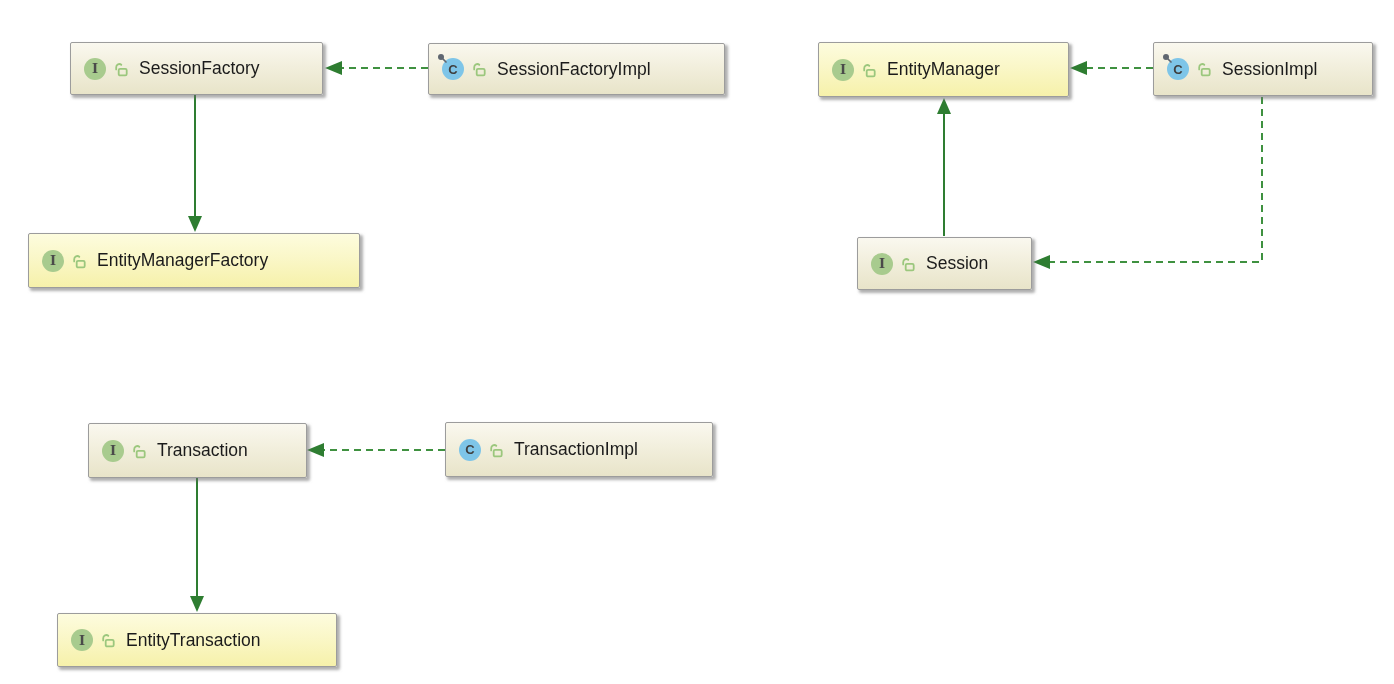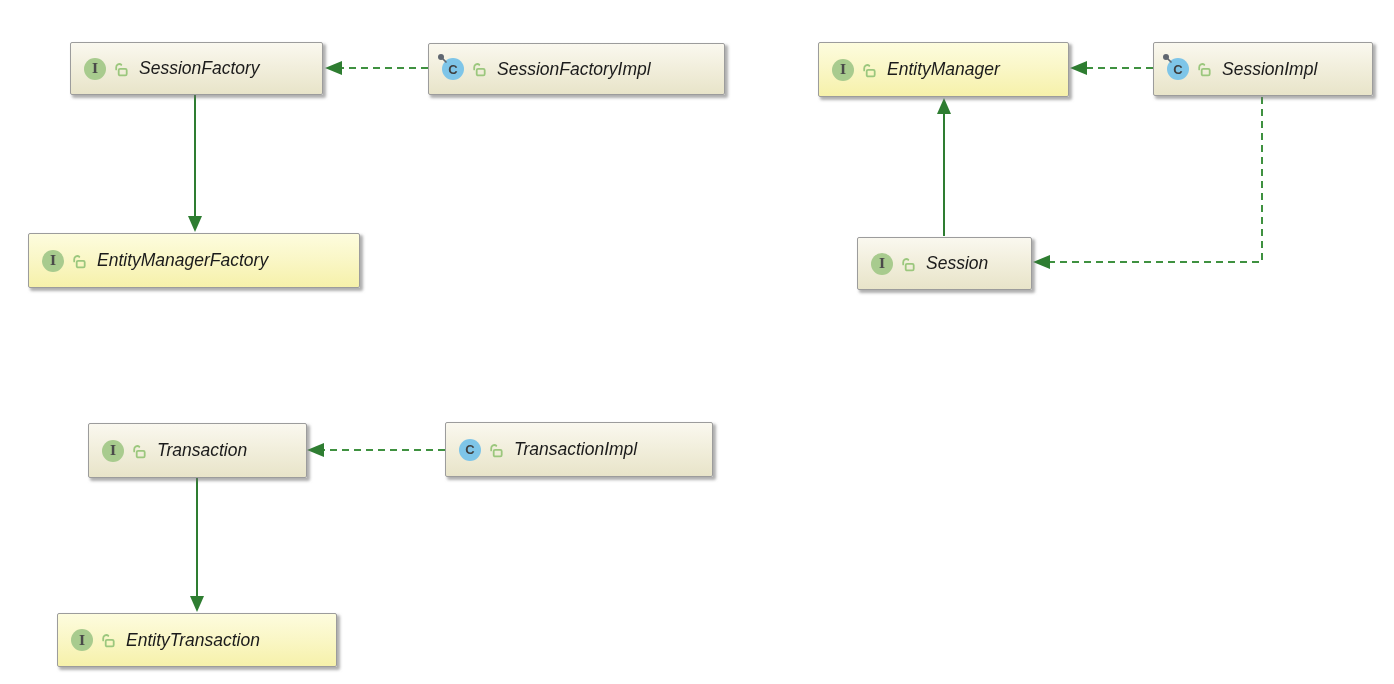--- a/index.html
+++ b/index.html
@@ -22,21 +22,21 @@
     position:relative;width:22px;height:22px;border-radius:50%;
     display:flex;align-items:center;justify-content:center;flex:0 0 auto;
   }
   .type-icon.iface{background:#a8cb8e;}
   .type-icon.cls{background:#7ec5e8;}
   .type-icon .glyph{font-size:13px;font-weight:bold;color:#4a4a4a;line-height:1;}
   .type-icon.iface .glyph{font-family:"DejaVu Serif",serif;}
   .type-icon.cls .glyph{font-family:"Liberation Sans",sans-serif;color:#3f3f3f;}
   .pin{position:absolute;left:-5px;top:-5px;width:12px;height:12px;}
   .lock{margin-left:8px;flex:0 0 auto;display:flex;align-items:center;}
-  .node-label{margin-left:10px;font-size:17.5px;color:#1b1b1b;white-space:nowrap;font-style:italic;}
+  .node-label{margin-left:10px;font-size:17.5px;color:#1b1b1b;white-space:nowrap;}
 </style>
 </head>
 <body>
 
 <div class="canvas">
 
   <svg class="edge-layer">
     <g>
       <path class="edge-dashed" d="M428,68 L342,68"></path>
       <polygon class="edge-head" points="325,68 342,61 342,75"></polygon>

